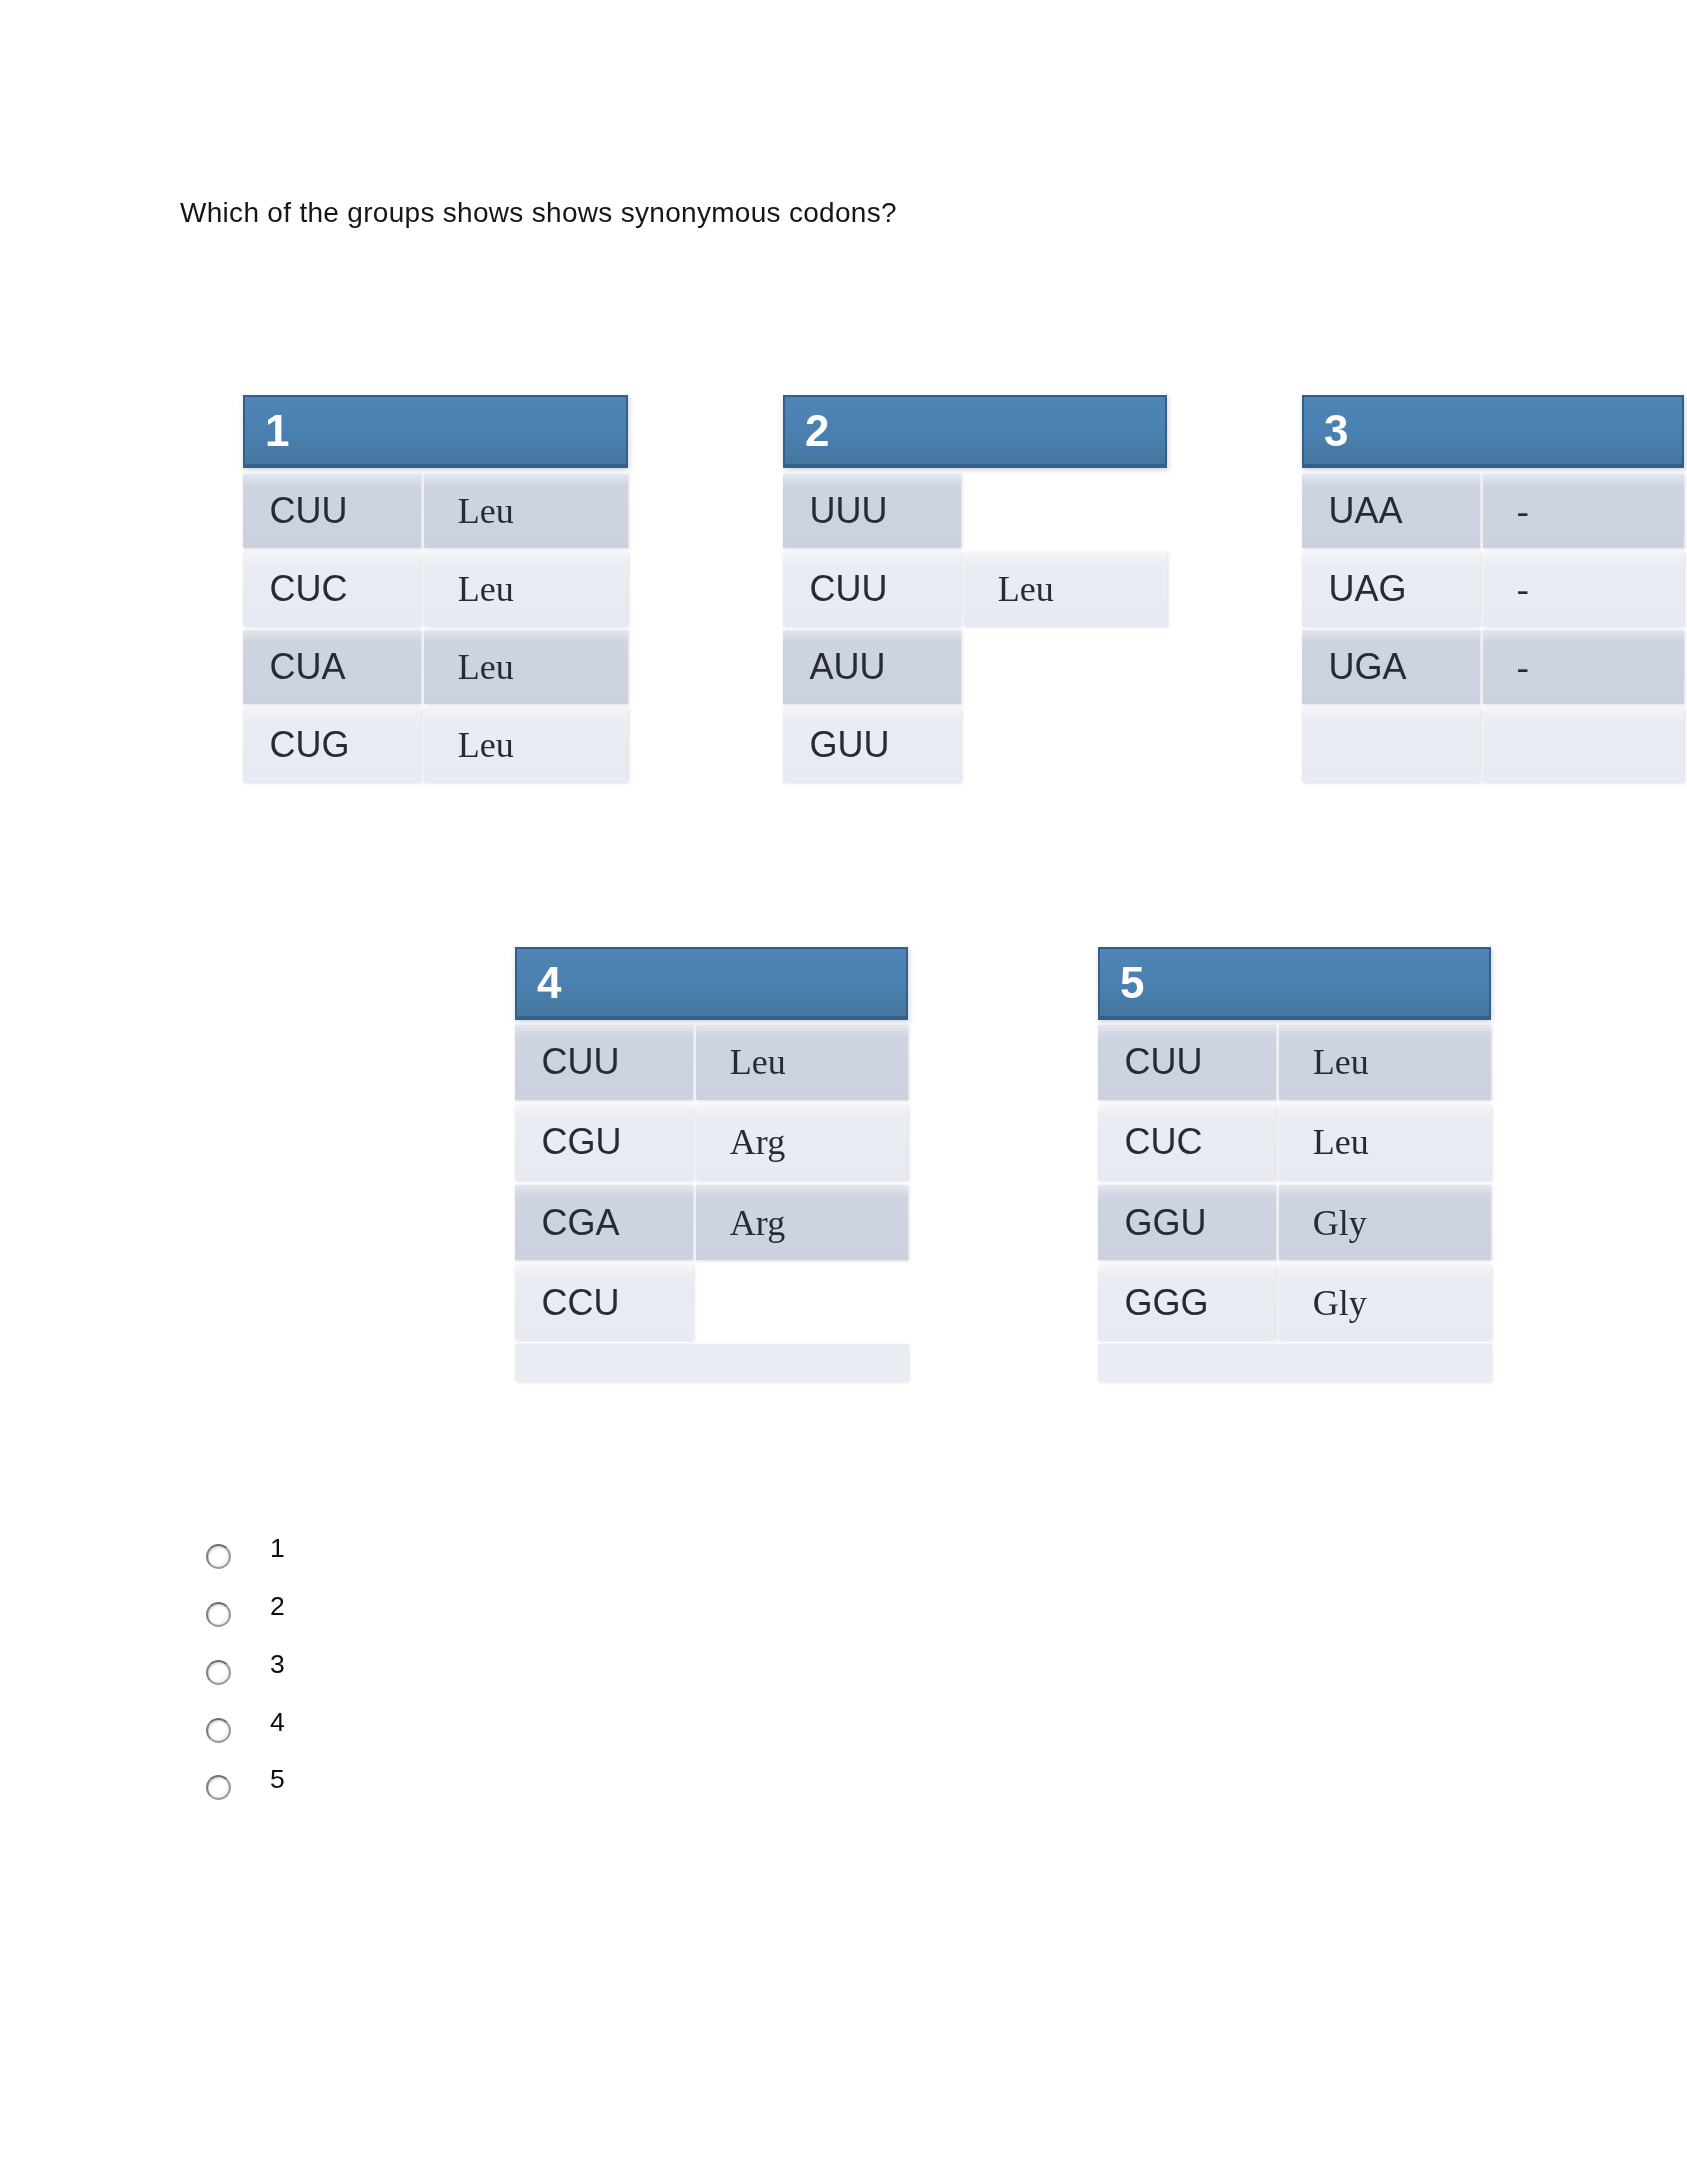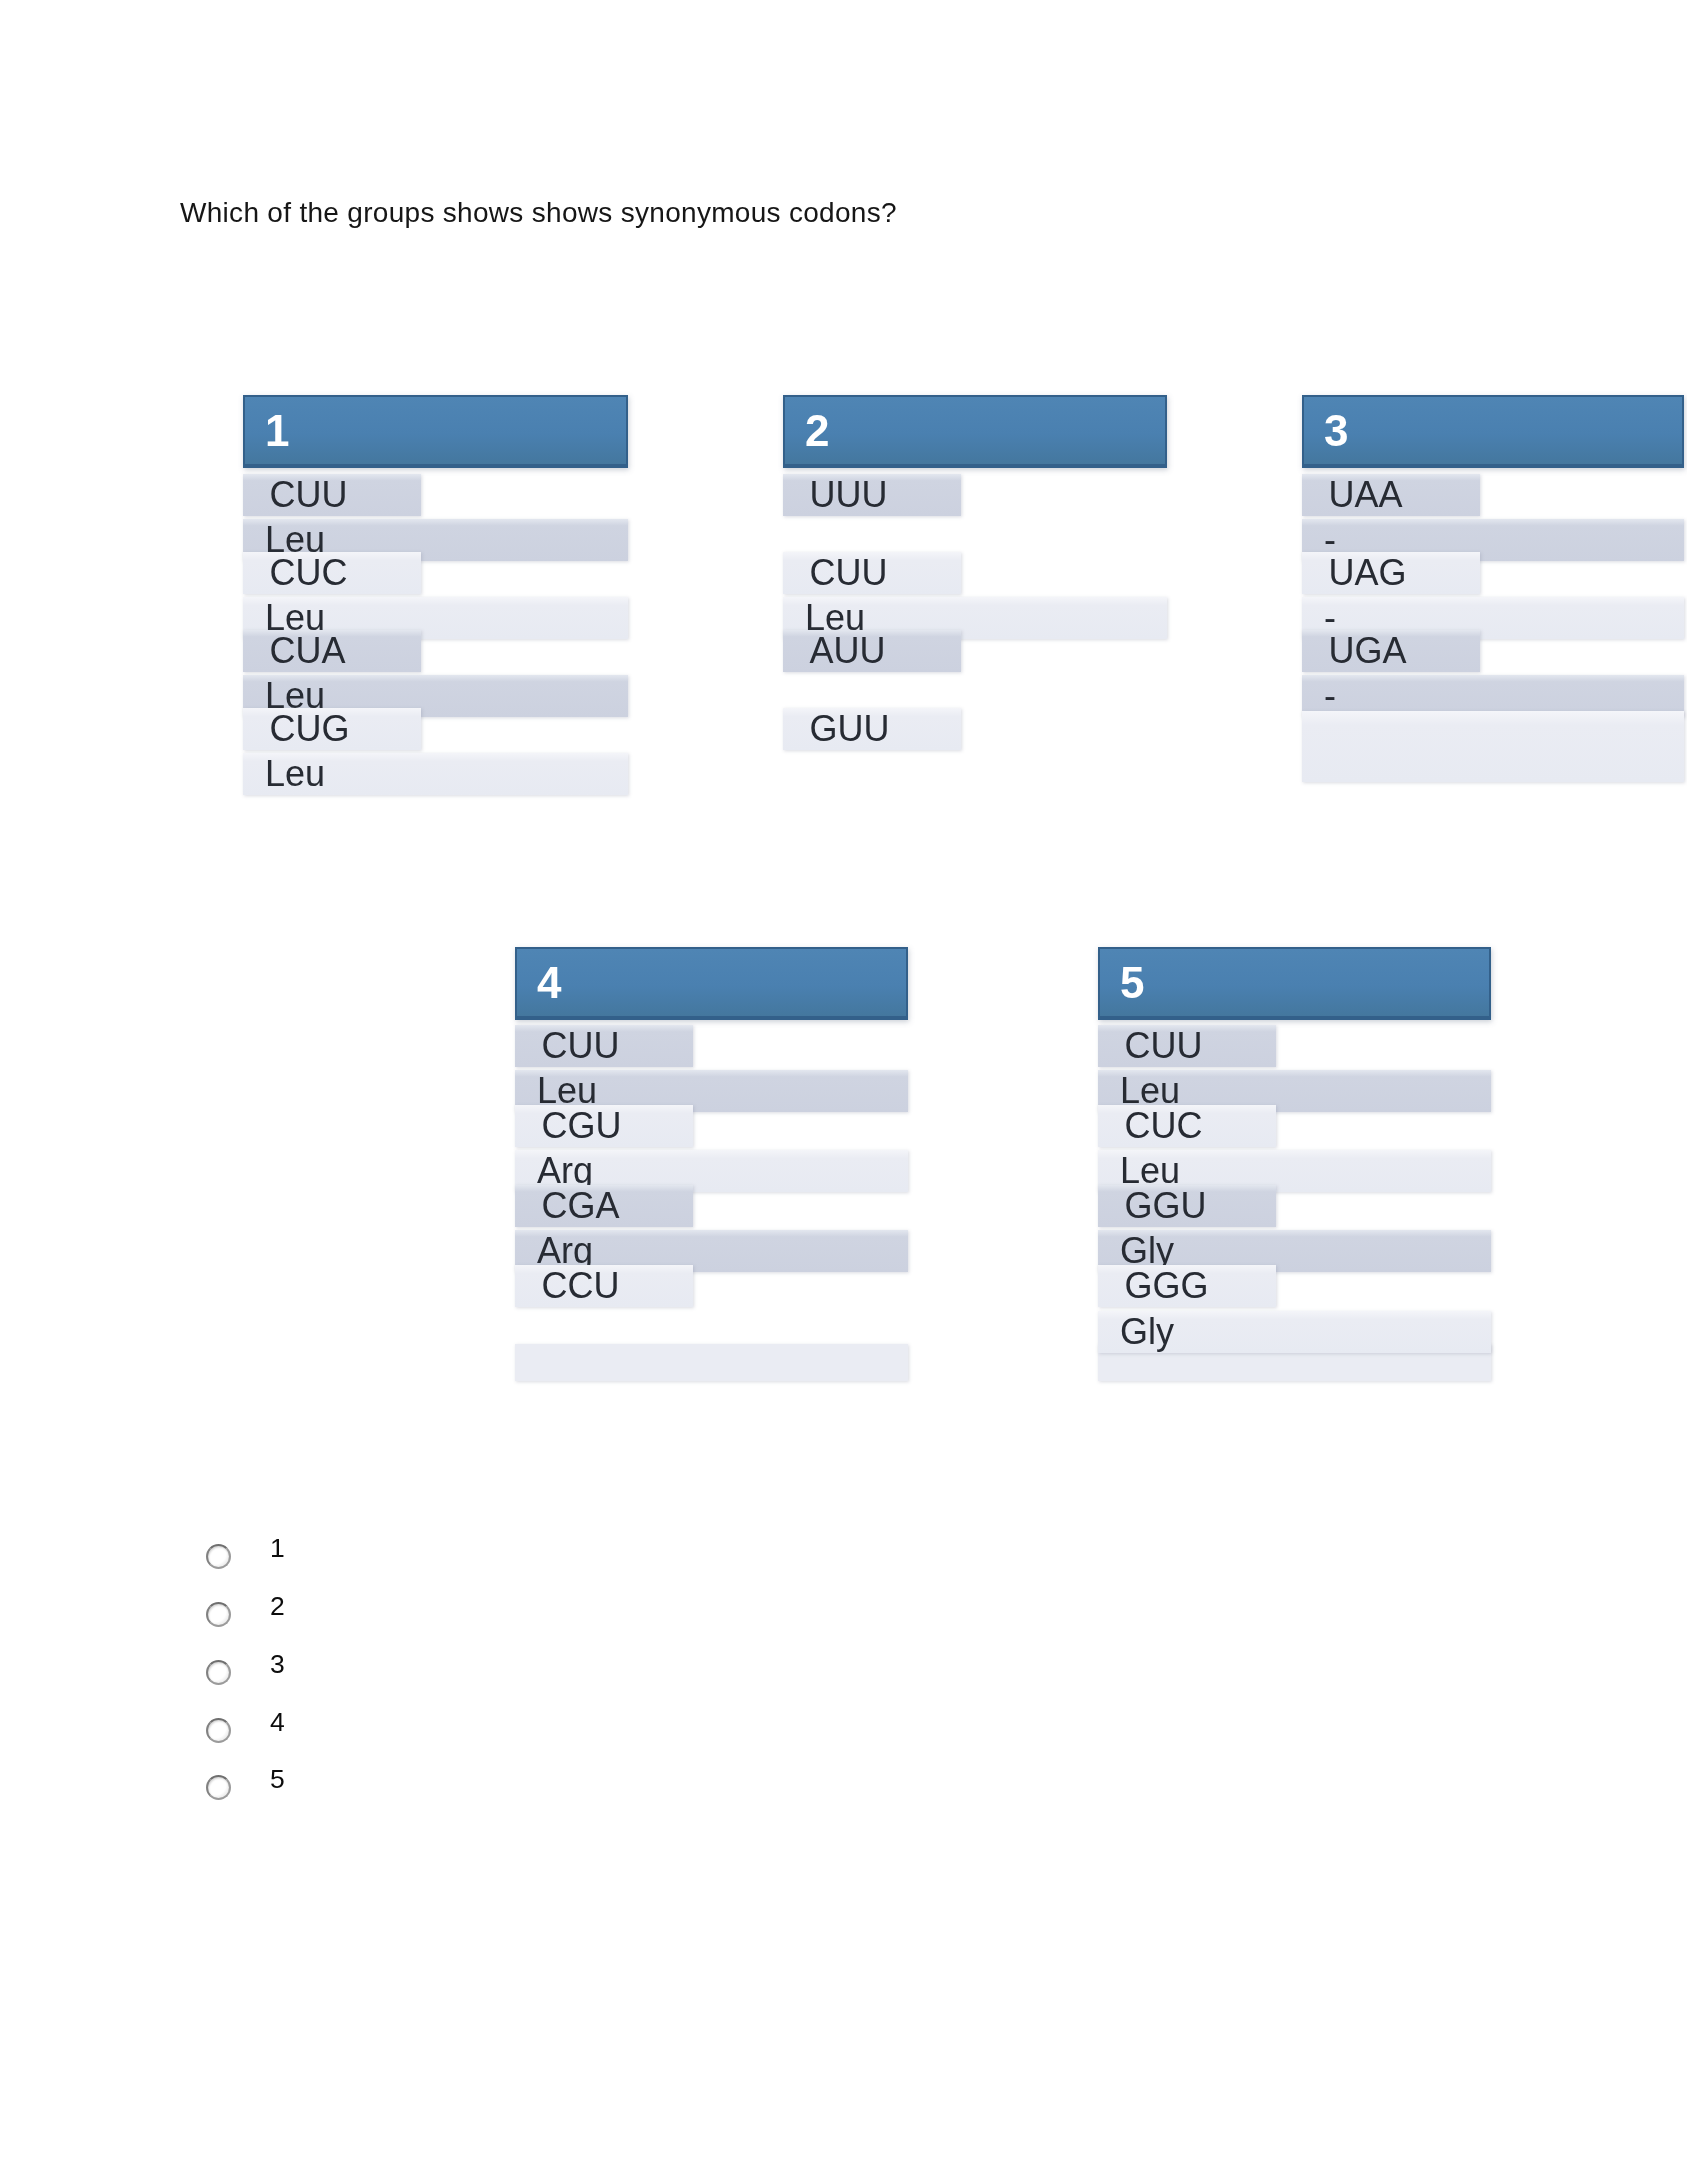--- a/index.html
+++ b/index.html
@@ -28,30 +28,30 @@
   .thead {
     height:67px;
     background:linear-gradient(180deg,#4f85b4 0%, var(--header_blue,#4a80b0) 55%, #44779e 100%);
     border:2.6px solid var(--header_border,#33608a);
     border-top-width:2px; border-bottom-width:4px;
     color:#ffffff; font-size:44px; font-weight:bold;
     display:flex; align-items:center; padding-left:20px;
     box-shadow:1.3px 2px 5.3px rgba(110,120,140,0.35);
   }
   .tbody { margin-top:6px; display:flex; flex-direction:column; gap:4px; }
-  .row  { display:flex; gap:3.3px; height:74px;flex-direction:column; }
+  .row  { display:flex; gap:3.3px; height:74px; }
   .grp2 .row { height:75px; }
   .grp2 .tbody { gap:5.3px; margin-top:4.6px; }
   .cell {
     display:flex; align-items:center;
     font-size:36px; color:var(--cell_text,#272b33);
     box-shadow:0.7px 1.3px 3.3px rgba(130,137,155,0.30);
   }
   .c1 { width:151px; padding-left:26.5px; }
-  .c2 { flex:1; padding-left:22px; }
+  .c2 { flex:1; padding-left:34px;font-family:Liberation Serif, serif; }
   .row.odd  .cell { background:linear-gradient(180deg,#e3e7ef 0%, var(--row_dark,#cfd4e1) 16%, #ccd1df 100%); }
   .row.even .cell { background:linear-gradient(180deg,#f4f5f9 0%, var(--row_light,#eaecf3) 20%, #e7eaf2 100%); }
   .tail-strip {
     margin-top:4px; height:37px;
     background:var(--row_light,#eaecf3);
     box-shadow:0.7px 1.3px 3.3px rgba(130,137,155,0.30);
   }
 
   
   .opt { position:absolute; left:206px; width:172px; height:32px; cursor:pointer; }

